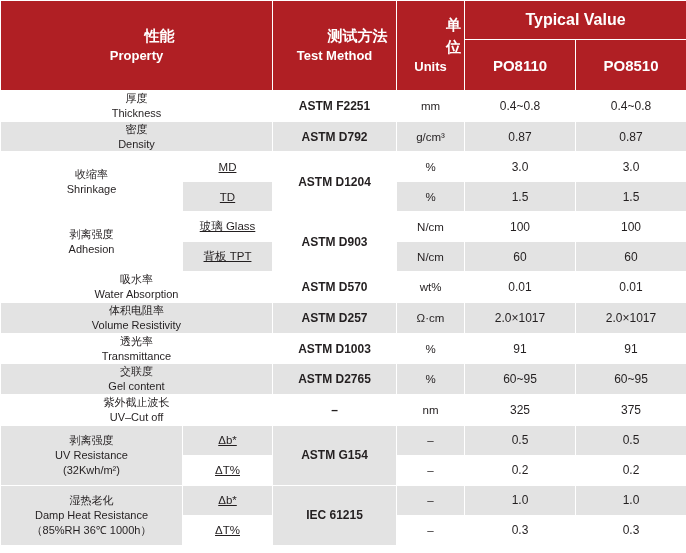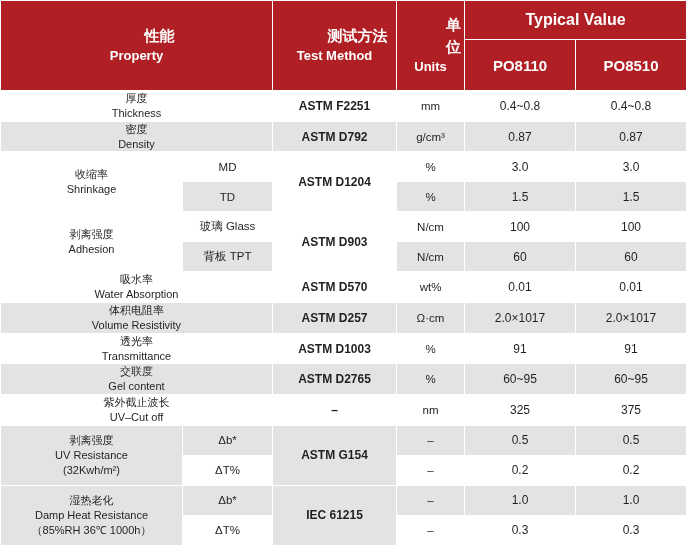--- a/index.html
+++ b/index.html
@@ -66,20 +66,21 @@
     line-height: 1.35;
     color: #231f20;
     padding: 4px 2px;
   }
   td.prop .cn { display: block; font-size: 11px; }
   td.prop .en { display: block; font-size: 11px; }
 
   td.sub {
     font-size: 11.5px;
     color: #231f20;
+    text-decoration: underline;
   }
   td.method {
     font-size: 12px;
     color: #231f20;
     font-weight: bold;
   }
   td.units {
     font-size: 11.5px;
     color: #231f20;
     margin-top: 47px;

